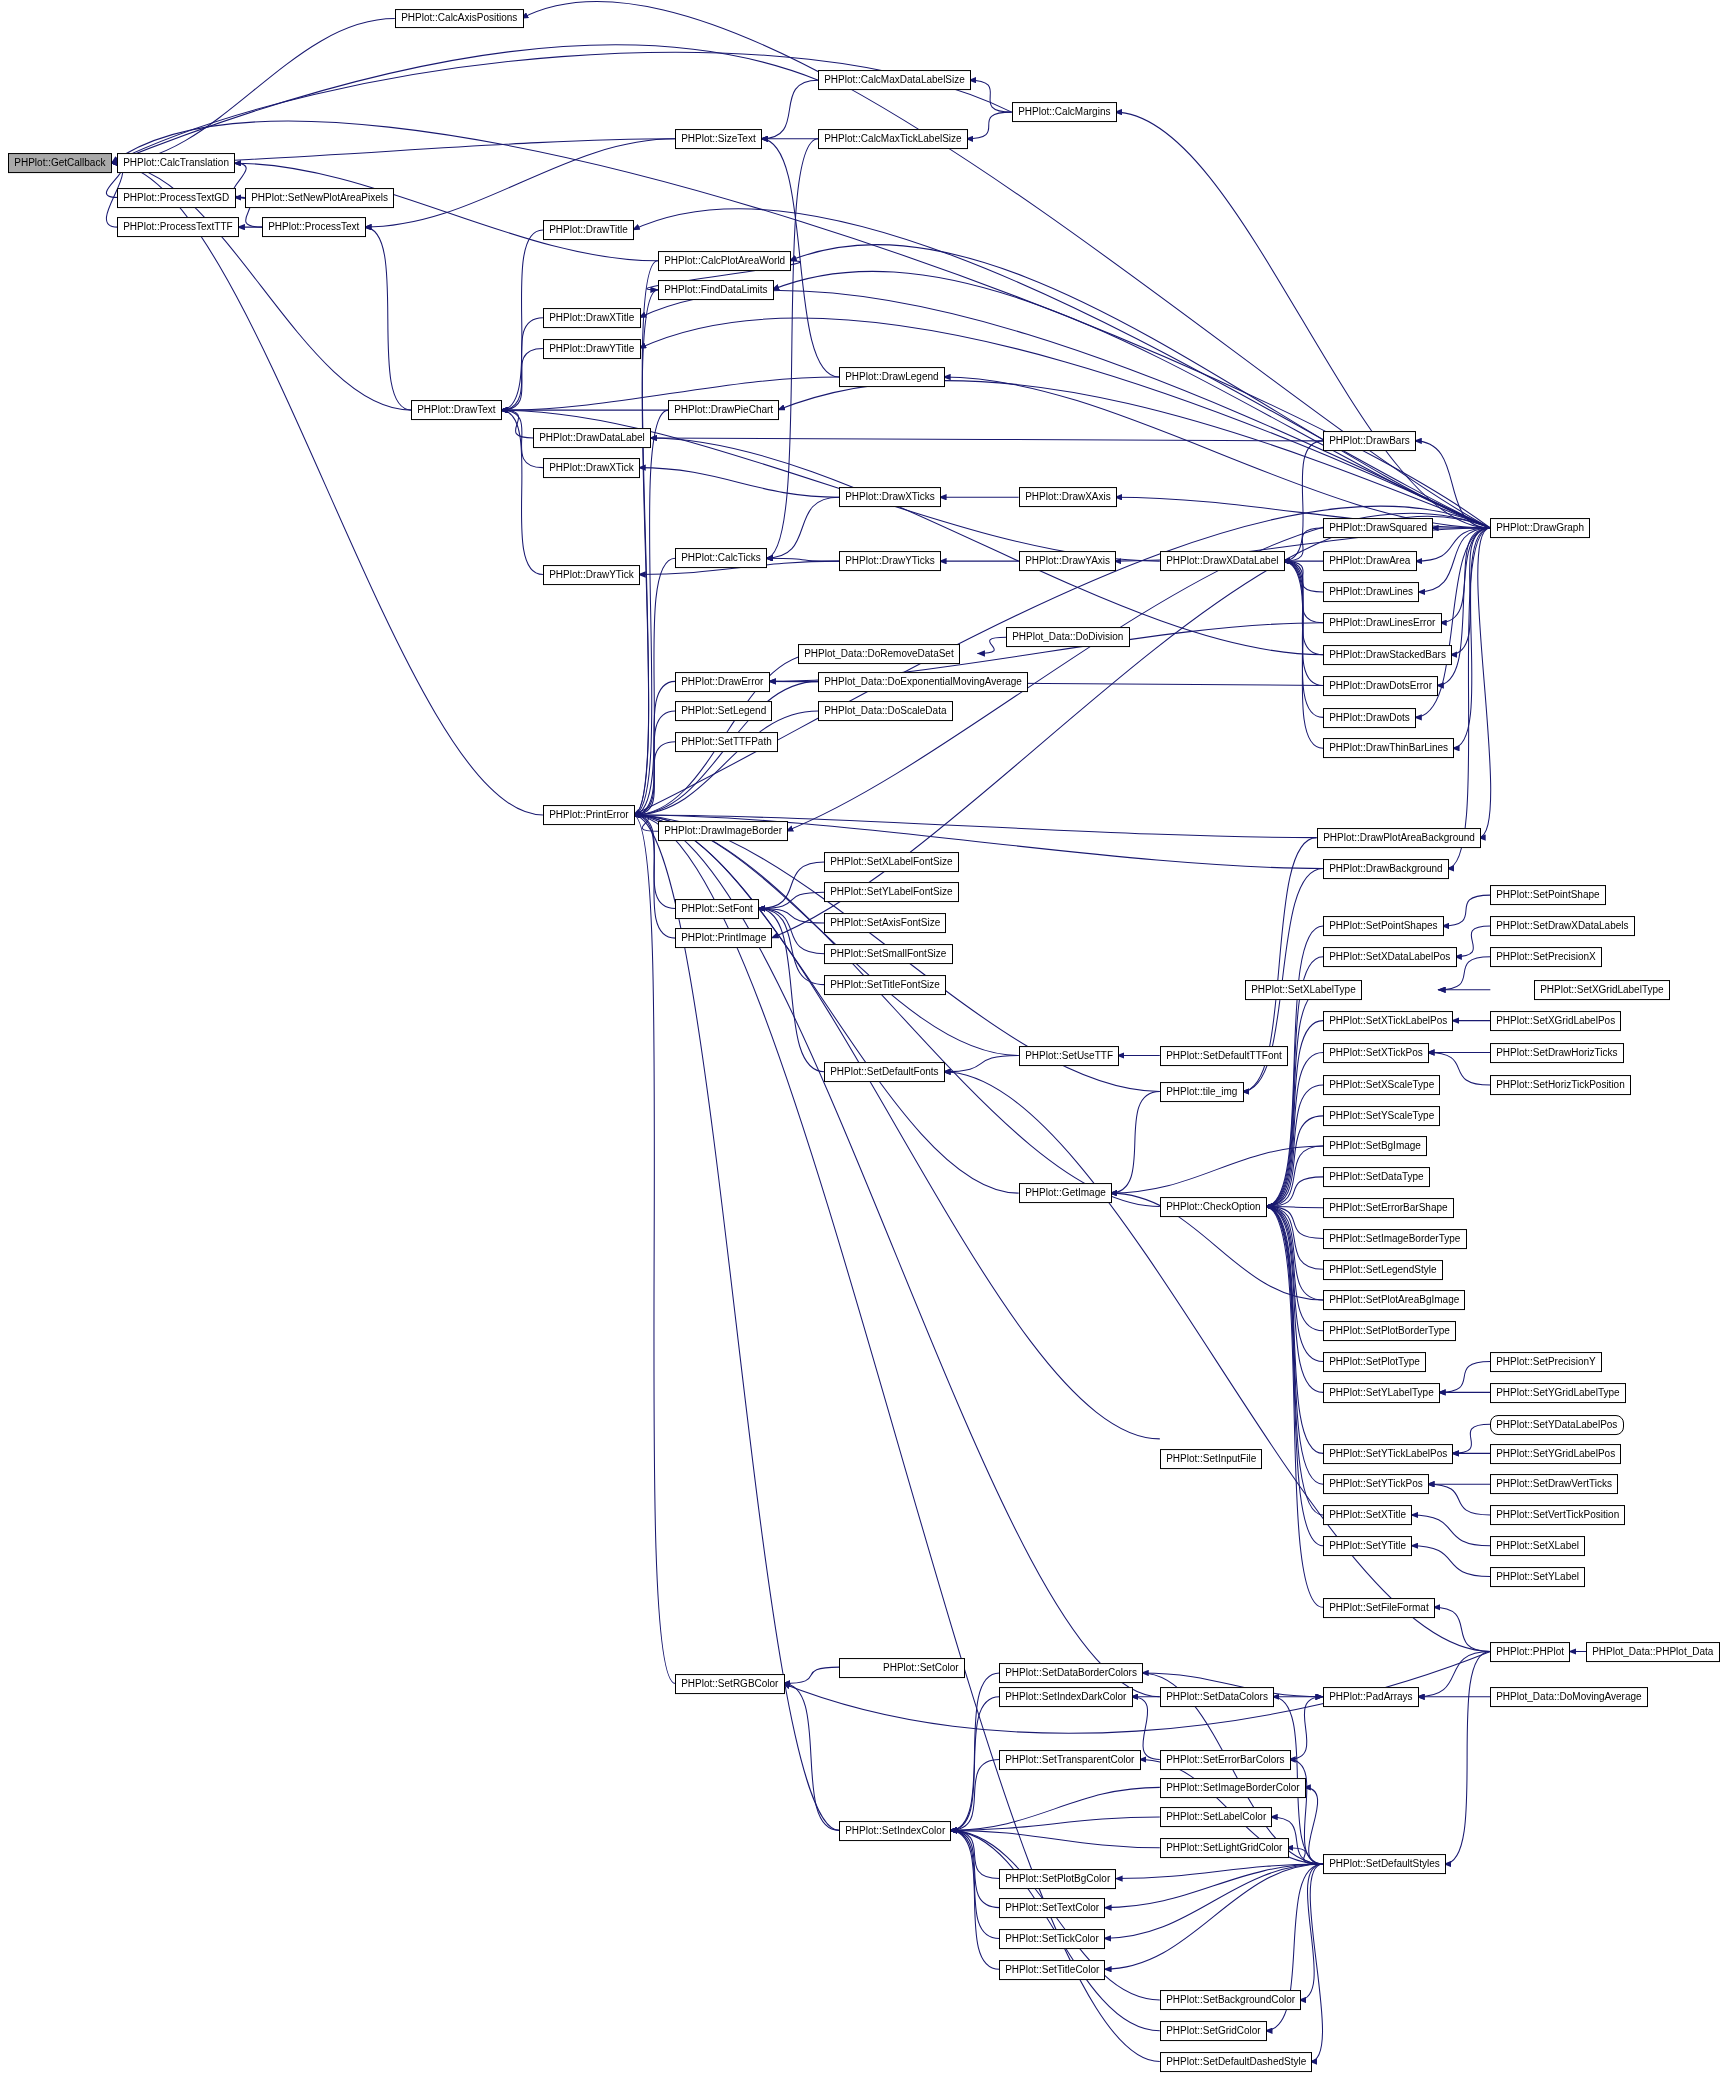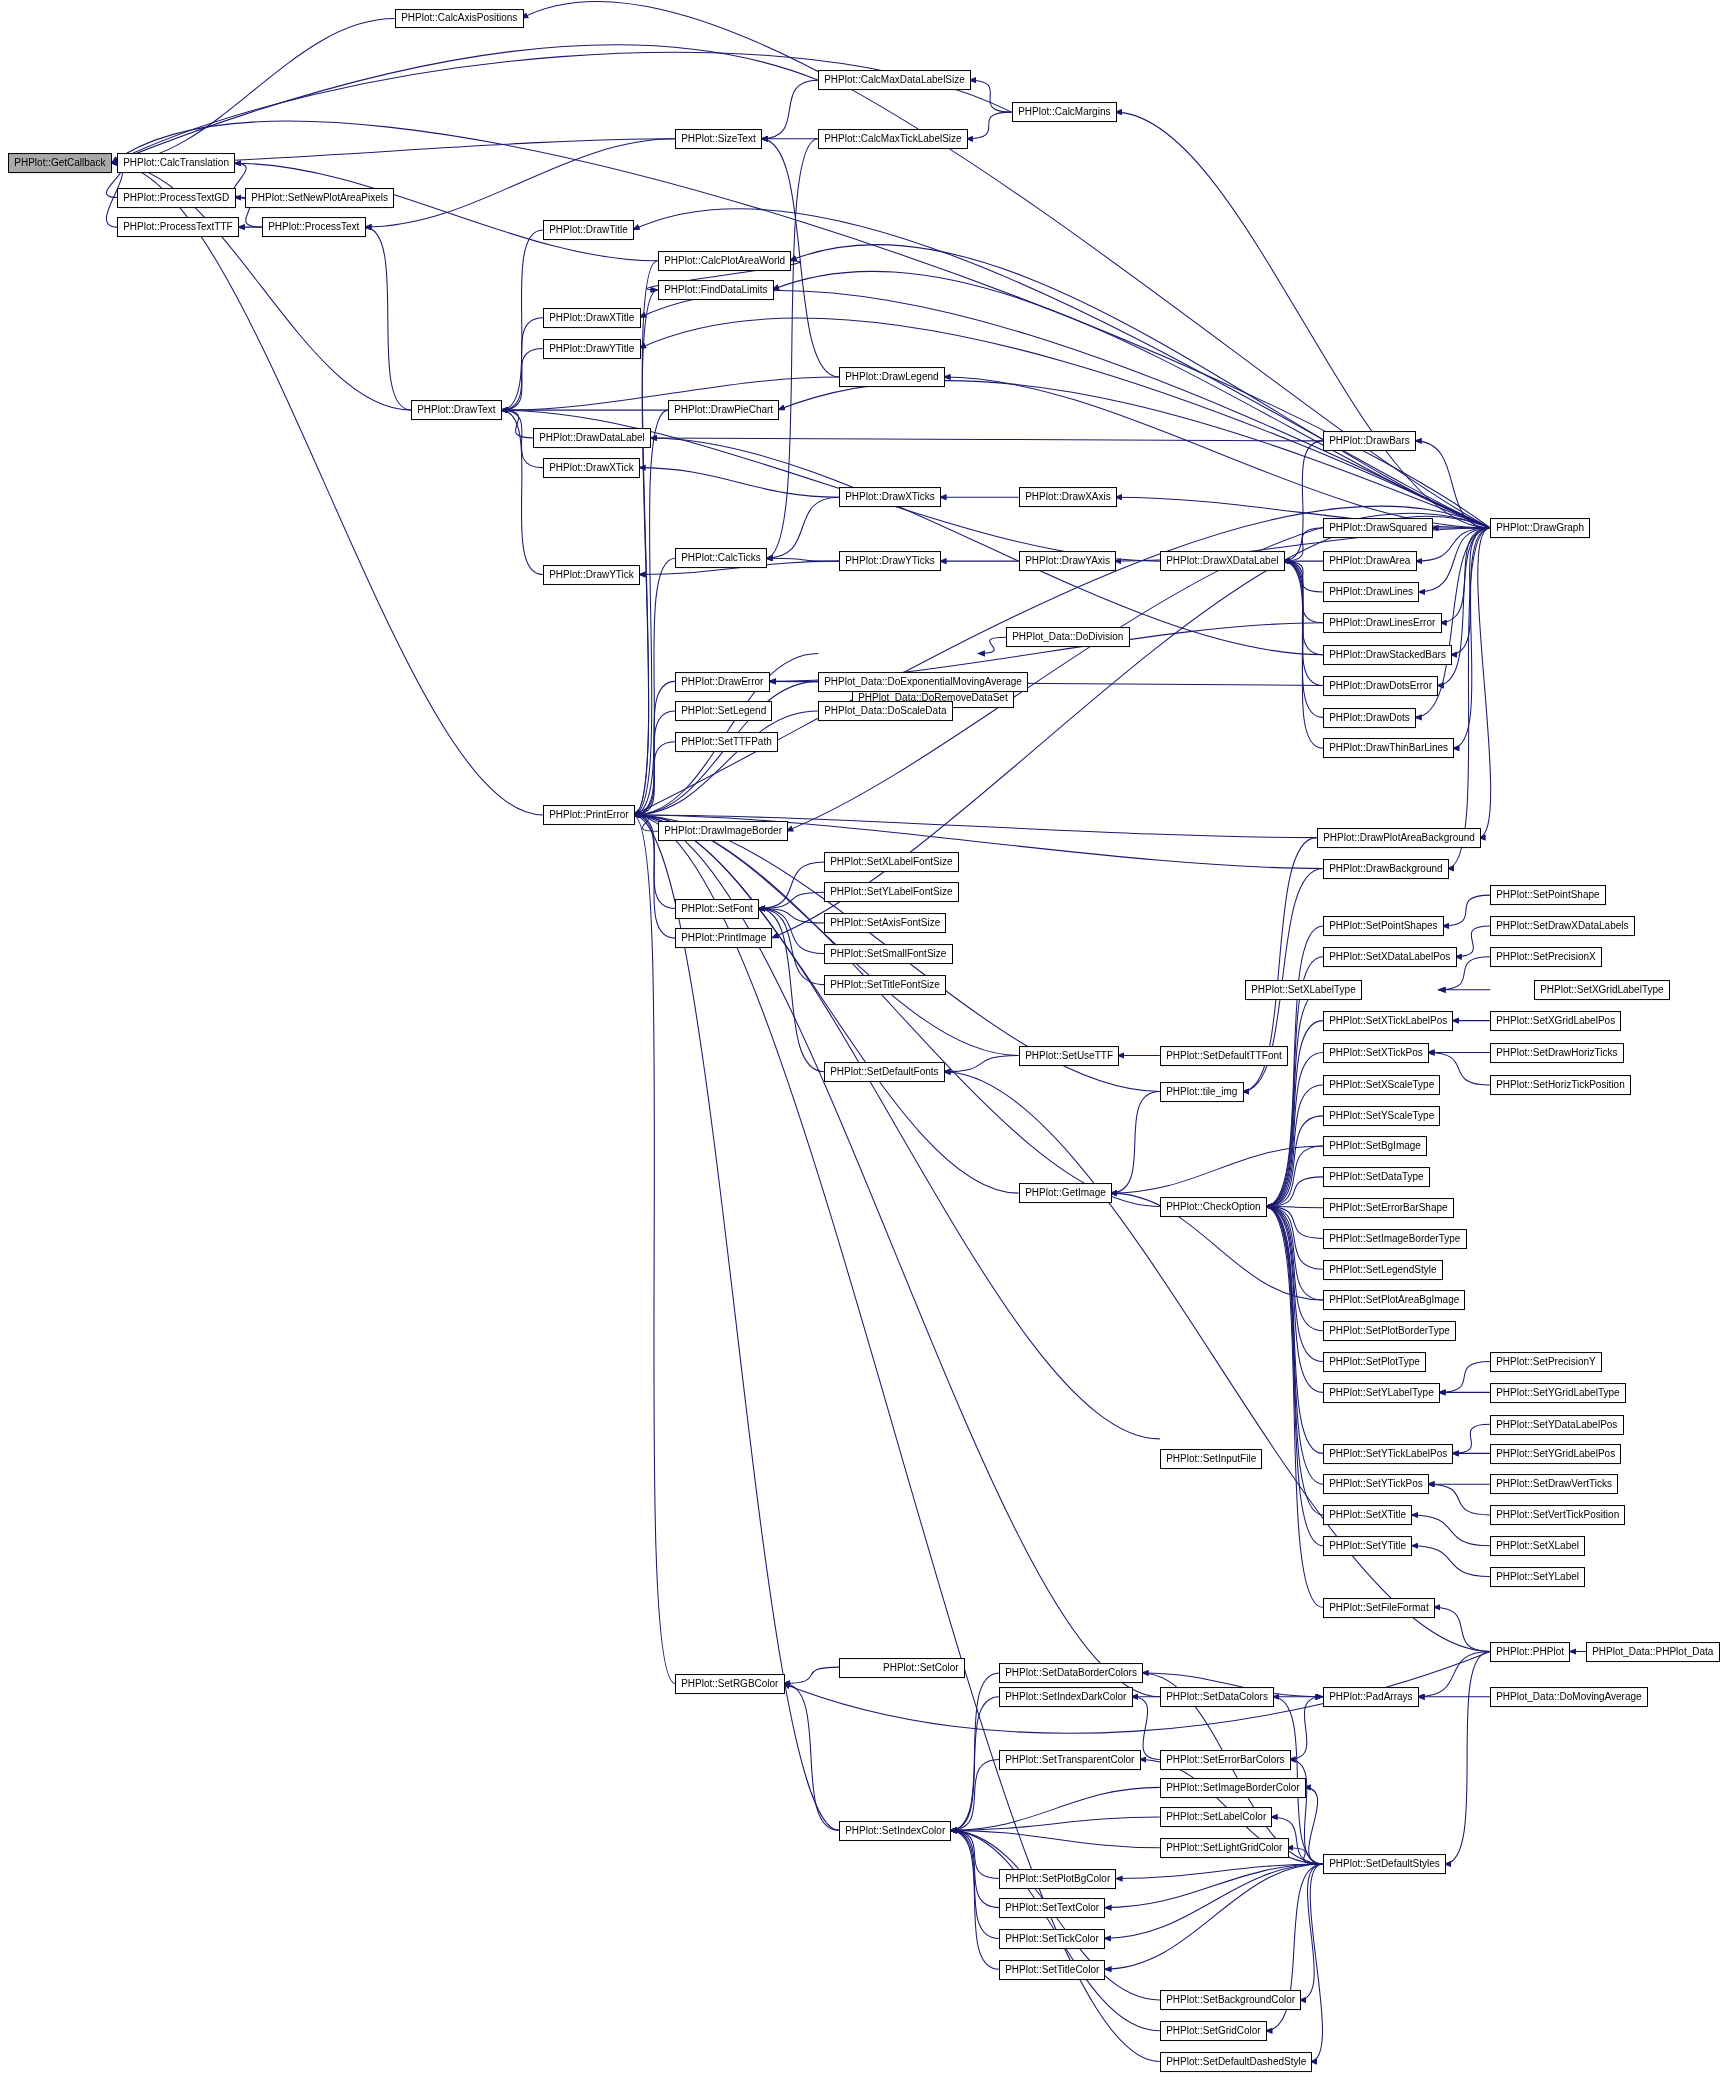--- a/index.html
+++ b/index.html
@@ -267,21 +267,21 @@
     <div class="node" style="left: 1490px; top: 528px;">PHPlot::DrawGraph</div>
     <div class="node" style="left: 675px; top: 558px;">PHPlot::CalcTicks</div>
     <div class="node" style="left: 839px; top: 561px;">PHPlot::DrawYTicks</div>
     <div class="node" style="left: 1019px; top: 561px;">PHPlot::DrawYAxis</div>
     <div class="node" style="left: 1160px; top: 561px;">PHPlot::DrawXDataLabel</div>
     <div class="node" style="left: 1323px; top: 561px;">PHPlot::DrawArea</div>
     <div class="node" style="left: 543px; top: 575px;">PHPlot::DrawYTick</div>
     <div class="node" style="left: 1323px; top: 592px;">PHPlot::DrawLines</div>
     <div class="node" style="left: 1323px; top: 623px;">PHPlot::DrawLinesError</div>
     <div class="node" style="left: 1006px; top: 637px;">PHPlot_Data::DoDivision</div>
-    <div class="node" style="left: 852px; top: 654px; margin-top: 44px;">PHPlot_Data::DoRemoveDataSet</div>
+    <div class="node" style="left: 798px; top: 654px;">PHPlot_Data::DoRemoveDataSet</div>
     <div class="node" style="left: 1323px; top: 655px;">PHPlot::DrawStackedBars</div>
     <div class="node" style="left: 675px; top: 682px;">PHPlot::DrawError</div>
     <div class="node" style="left: 818px; top: 682px;">PHPlot_Data::DoExponentialMovingAverage</div>
     <div class="node" style="left: 1323px; top: 686px;">PHPlot::DrawDotsError</div>
     <div class="node" style="left: 675px; top: 711px;">PHPlot::SetLegend</div>
     <div class="node" style="left: 818px; top: 711px;">PHPlot_Data::DoScaleData</div>
     <div class="node" style="left: 1323px; top: 718px;">PHPlot::DrawDots</div>
     <div class="node" style="left: 675px; top: 742px;">PHPlot::SetTTFPath</div>
     <div class="node" style="left: 1323px; top: 748px;">PHPlot::DrawThinBarLines</div>
     <div class="node" style="left: 543px; top: 815px;">PHPlot::PrintError</div>
@@ -319,21 +319,21 @@
     <div class="node" style="left: 1160px; top: 1207px;">PHPlot::CheckOption</div>
     <div class="node" style="left: 1323px; top: 1208px;">PHPlot::SetErrorBarShape</div>
     <div class="node" style="left: 1323px; top: 1239px;">PHPlot::SetImageBorderType</div>
     <div class="node" style="left: 1323px; top: 1270px;">PHPlot::SetLegendStyle</div>
     <div class="node" style="left: 1323px; top: 1300px;">PHPlot::SetPlotAreaBgImage</div>
     <div class="node" style="left: 1323px; top: 1331px;">PHPlot::SetPlotBorderType</div>
     <div class="node" style="left: 1323px; top: 1362px;">PHPlot::SetPlotType</div>
     <div class="node" style="left: 1490px; top: 1362px;">PHPlot::SetPrecisionY</div>
     <div class="node" style="left: 1323px; top: 1393px;">PHPlot::SetYLabelType</div>
     <div class="node" style="left: 1490px; top: 1393px;">PHPlot::SetYGridLabelType</div>
-    <div class="node" style="left: 1490px; top: 1425px;">PHPlot::SetYDataLabelPos</div>
+    <div class="node" style="left: 1490px; top: 1425px; border-radius: 8px;">PHPlot::SetYDataLabelPos</div>
     <div class="node" style="left: 1160px; top: 1439px; margin-top: 20px;">PHPlot::SetInputFile</div>
     <div class="node" style="left: 1323px; top: 1454px;">PHPlot::SetYTickLabelPos</div>
     <div class="node" style="left: 1490px; top: 1454px;">PHPlot::SetYGridLabelPos</div>
     <div class="node" style="left: 1323px; top: 1484px;">PHPlot::SetYTickPos</div>
     <div class="node" style="left: 1490px; top: 1484px;">PHPlot::SetDrawVertTicks</div>
     <div class="node" style="left: 1323px; top: 1515px;">PHPlot::SetXTitle</div>
     <div class="node" style="left: 1490px; top: 1515px;">PHPlot::SetVertTickPosition</div>
     <div class="node" style="left: 1323px; top: 1546px;">PHPlot::SetYTitle</div>
     <div class="node" style="left: 1490px; top: 1546px;">PHPlot::SetXLabel</div>
     <div class="node" style="left: 1490px; top: 1577px;">PHPlot::SetYLabel</div>

